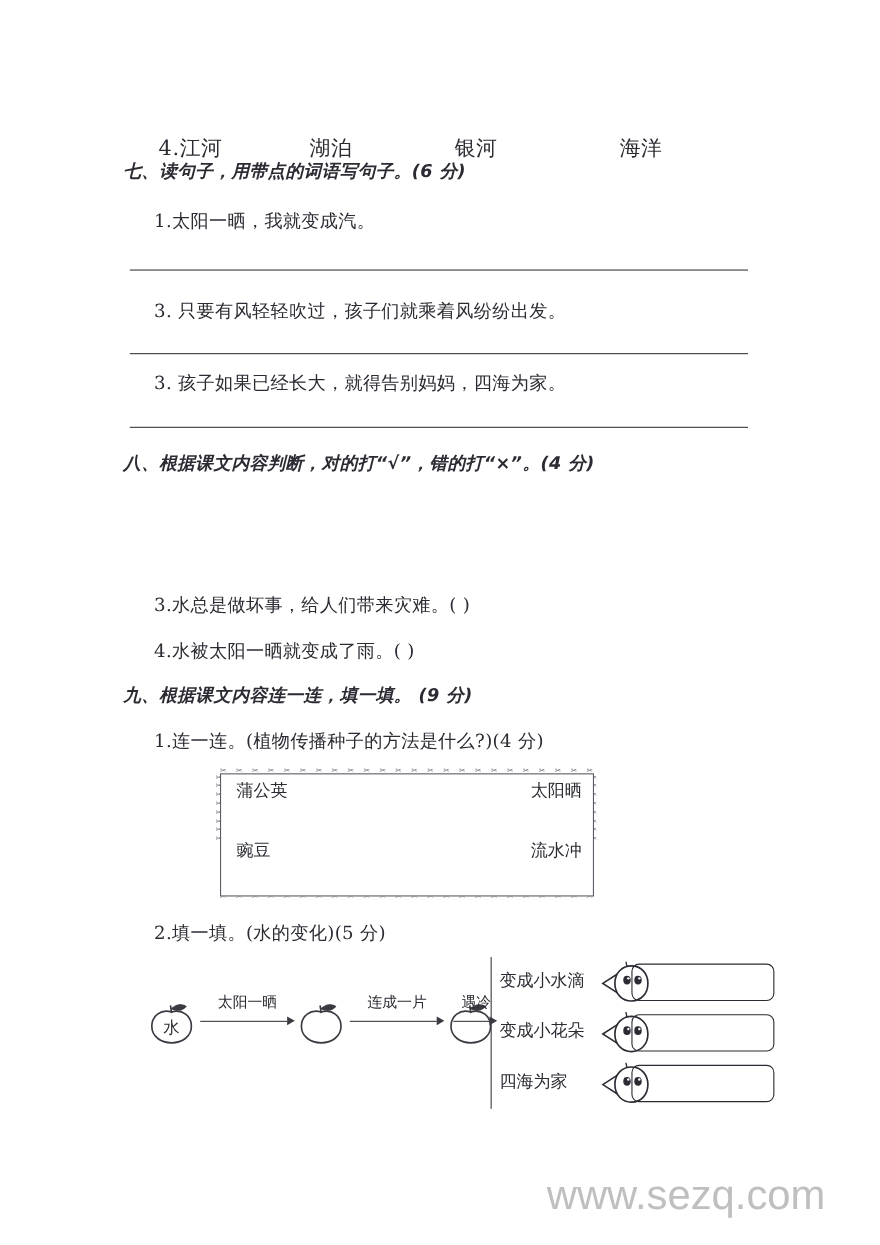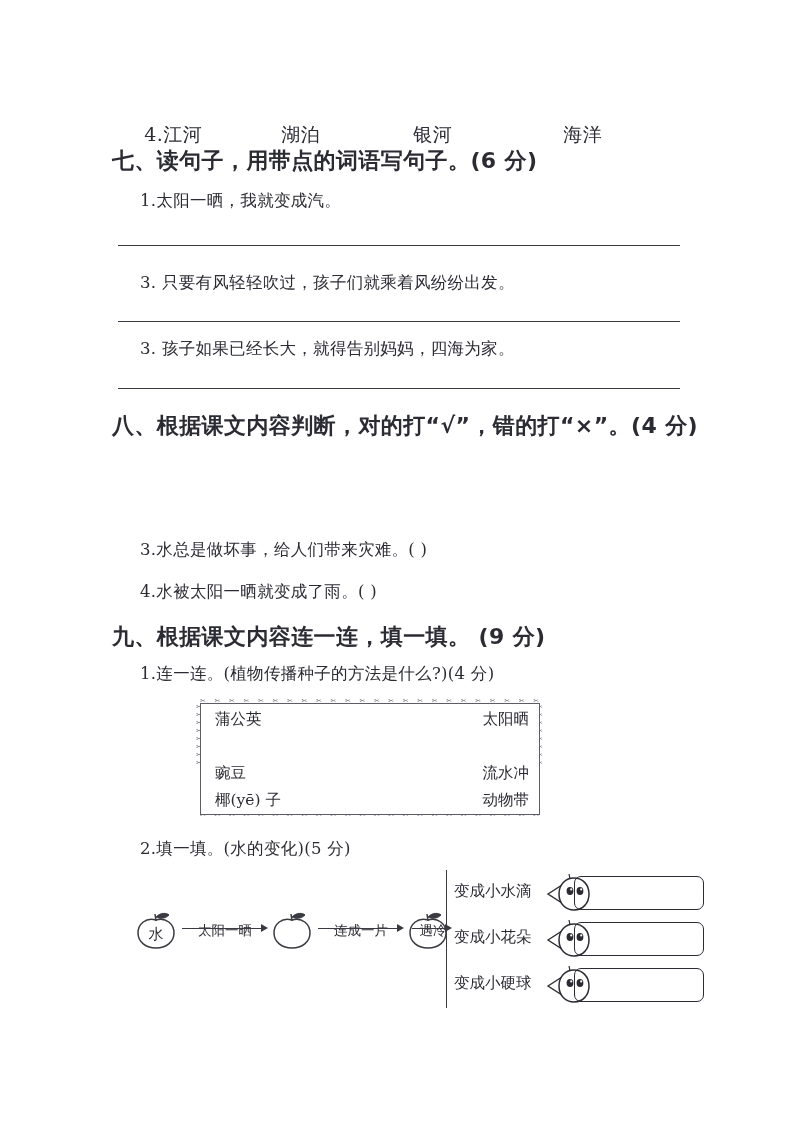--- a/index.html
+++ b/index.html
@@ -32,24 +32,25 @@
     font-size: 19px;
     letter-spacing: 0.5px;
     white-space: pre;
   }
   .row-words span { display: inline-block; }
 
   .sec-head {
     position: absolute;
     left: 112px;
     font-weight: bold;
-    font-size: 22px;
+    font-size: 16px;
     letter-spacing: 0.4px;
     font-family: "DejaVu Sans", "Liberation Sans", sans-serif;
     white-space: nowrap;
+    font-style: italic;
   }
 
   .q-line {
     position: absolute;
     left: 140px;
     font-size: 16.5px;
     letter-spacing: 0.3px;
     white-space: nowrap;
   }
 
@@ -132,21 +133,20 @@
     position: absolute;
     height: 26px;
   }
   .arrow .lbl {
     position: absolute;
     left: 0; top: -14px;
     width: 100%;
     text-align: center;
     font-size: 13.5px;
     white-space: nowrap;
-    margin-top: 20px;
   }
   .arrow .shaft {
     position: absolute;
     left: 0; top: 12px;
     height: 0;
     border-top: 1.3px solid #3a3a42;
   }
   .arrow .head {
     position: absolute;
     top: 7.5px;
@@ -238,24 +238,20 @@
   <div class="scissor-edge scissor-right">✂✂✂✂✂✂✂✂</div>
 
   <div class="match-box">
     <div class="match-row" style="top:2px">
       <span class="match-left">蒲公英</span>
       <span class="match-right">太阳晒</span>
     </div>
     <div class="match-row" style="top:56px">
       <span class="match-left">豌豆</span>
       <span class="match-right">流水冲</span>
-    </div>
-    <div class="match-row" style="top:83px">
-      <span class="match-left">椰(yē) 子</span>
-      <span class="match-right">动物带</span>
     </div>
   </div>
 
   <div class="q-line" style="top:838px">2.填一填。(水的变化)(5 分)</div>
 
   <div class="diagram">
 
     <div class="apple" style="left:14px; top:42px">
       <svg width="44" height="40" viewBox="0 0 44 40">
         <path d="M22 10 C12 7 4 14 4 23 C4 32 12 38 22 38 C32 38 40 32 40 23 C40 14 32 7 22 10 Z" fill="none" stroke="#3a3a42" stroke-width="1.5"></path>
@@ -329,31 +325,32 @@
           <ellipse cx="28" cy="17" rx="3.4" ry="4" fill="#2b2b33"></ellipse>
           <ellipse cx="38" cy="17" rx="3.4" ry="4" fill="#2b2b33"></ellipse>
           <circle cx="29.2" cy="15.4" r="1.1" fill="#fff"></circle>
           <circle cx="39.2" cy="15.4" r="1.1" fill="#fff"></circle>
         </svg>
       </div>
       <div class="answer-box"></div>
     </div>
 
     <div class="out-row" style="top:96px">
-      <div class="out-label">变成小硬球</div>
+      <div class="out-label">四海为家</div>
       <div class="seed">
         <svg width="50" height="40" viewBox="0 0 50 40">
           <path d="M6 20 L20 11 L20 29 Z" fill="none" stroke="#2b2b33" stroke-width="1.4"></path>
           <path d="M17 20 C17 10 24 4 32 4 C41 4 47 11 47 20 C47 29 41 36 32 36 C24 36 17 30 17 20 Z" fill="#fff" stroke="#2b2b33" stroke-width="1.5"></path>
           <path d="M28 5 L27 0" fill="none" stroke="#2b2b33" stroke-width="1.2"></path>
           <ellipse cx="28" cy="17" rx="3.4" ry="4" fill="#2b2b33"></ellipse>
           <ellipse cx="38" cy="17" rx="3.4" ry="4" fill="#2b2b33"></ellipse>
           <circle cx="29.2" cy="15.4" r="1.1" fill="#fff"></circle>
           <circle cx="39.2" cy="15.4" r="1.1" fill="#fff"></circle>
         </svg>
       </div>
       <div class="answer-box"></div>
     </div>
 
   </div>
 
+  <div class="watermark">www.sezq.com</div>
 
 </div>
 
 </body></html>

